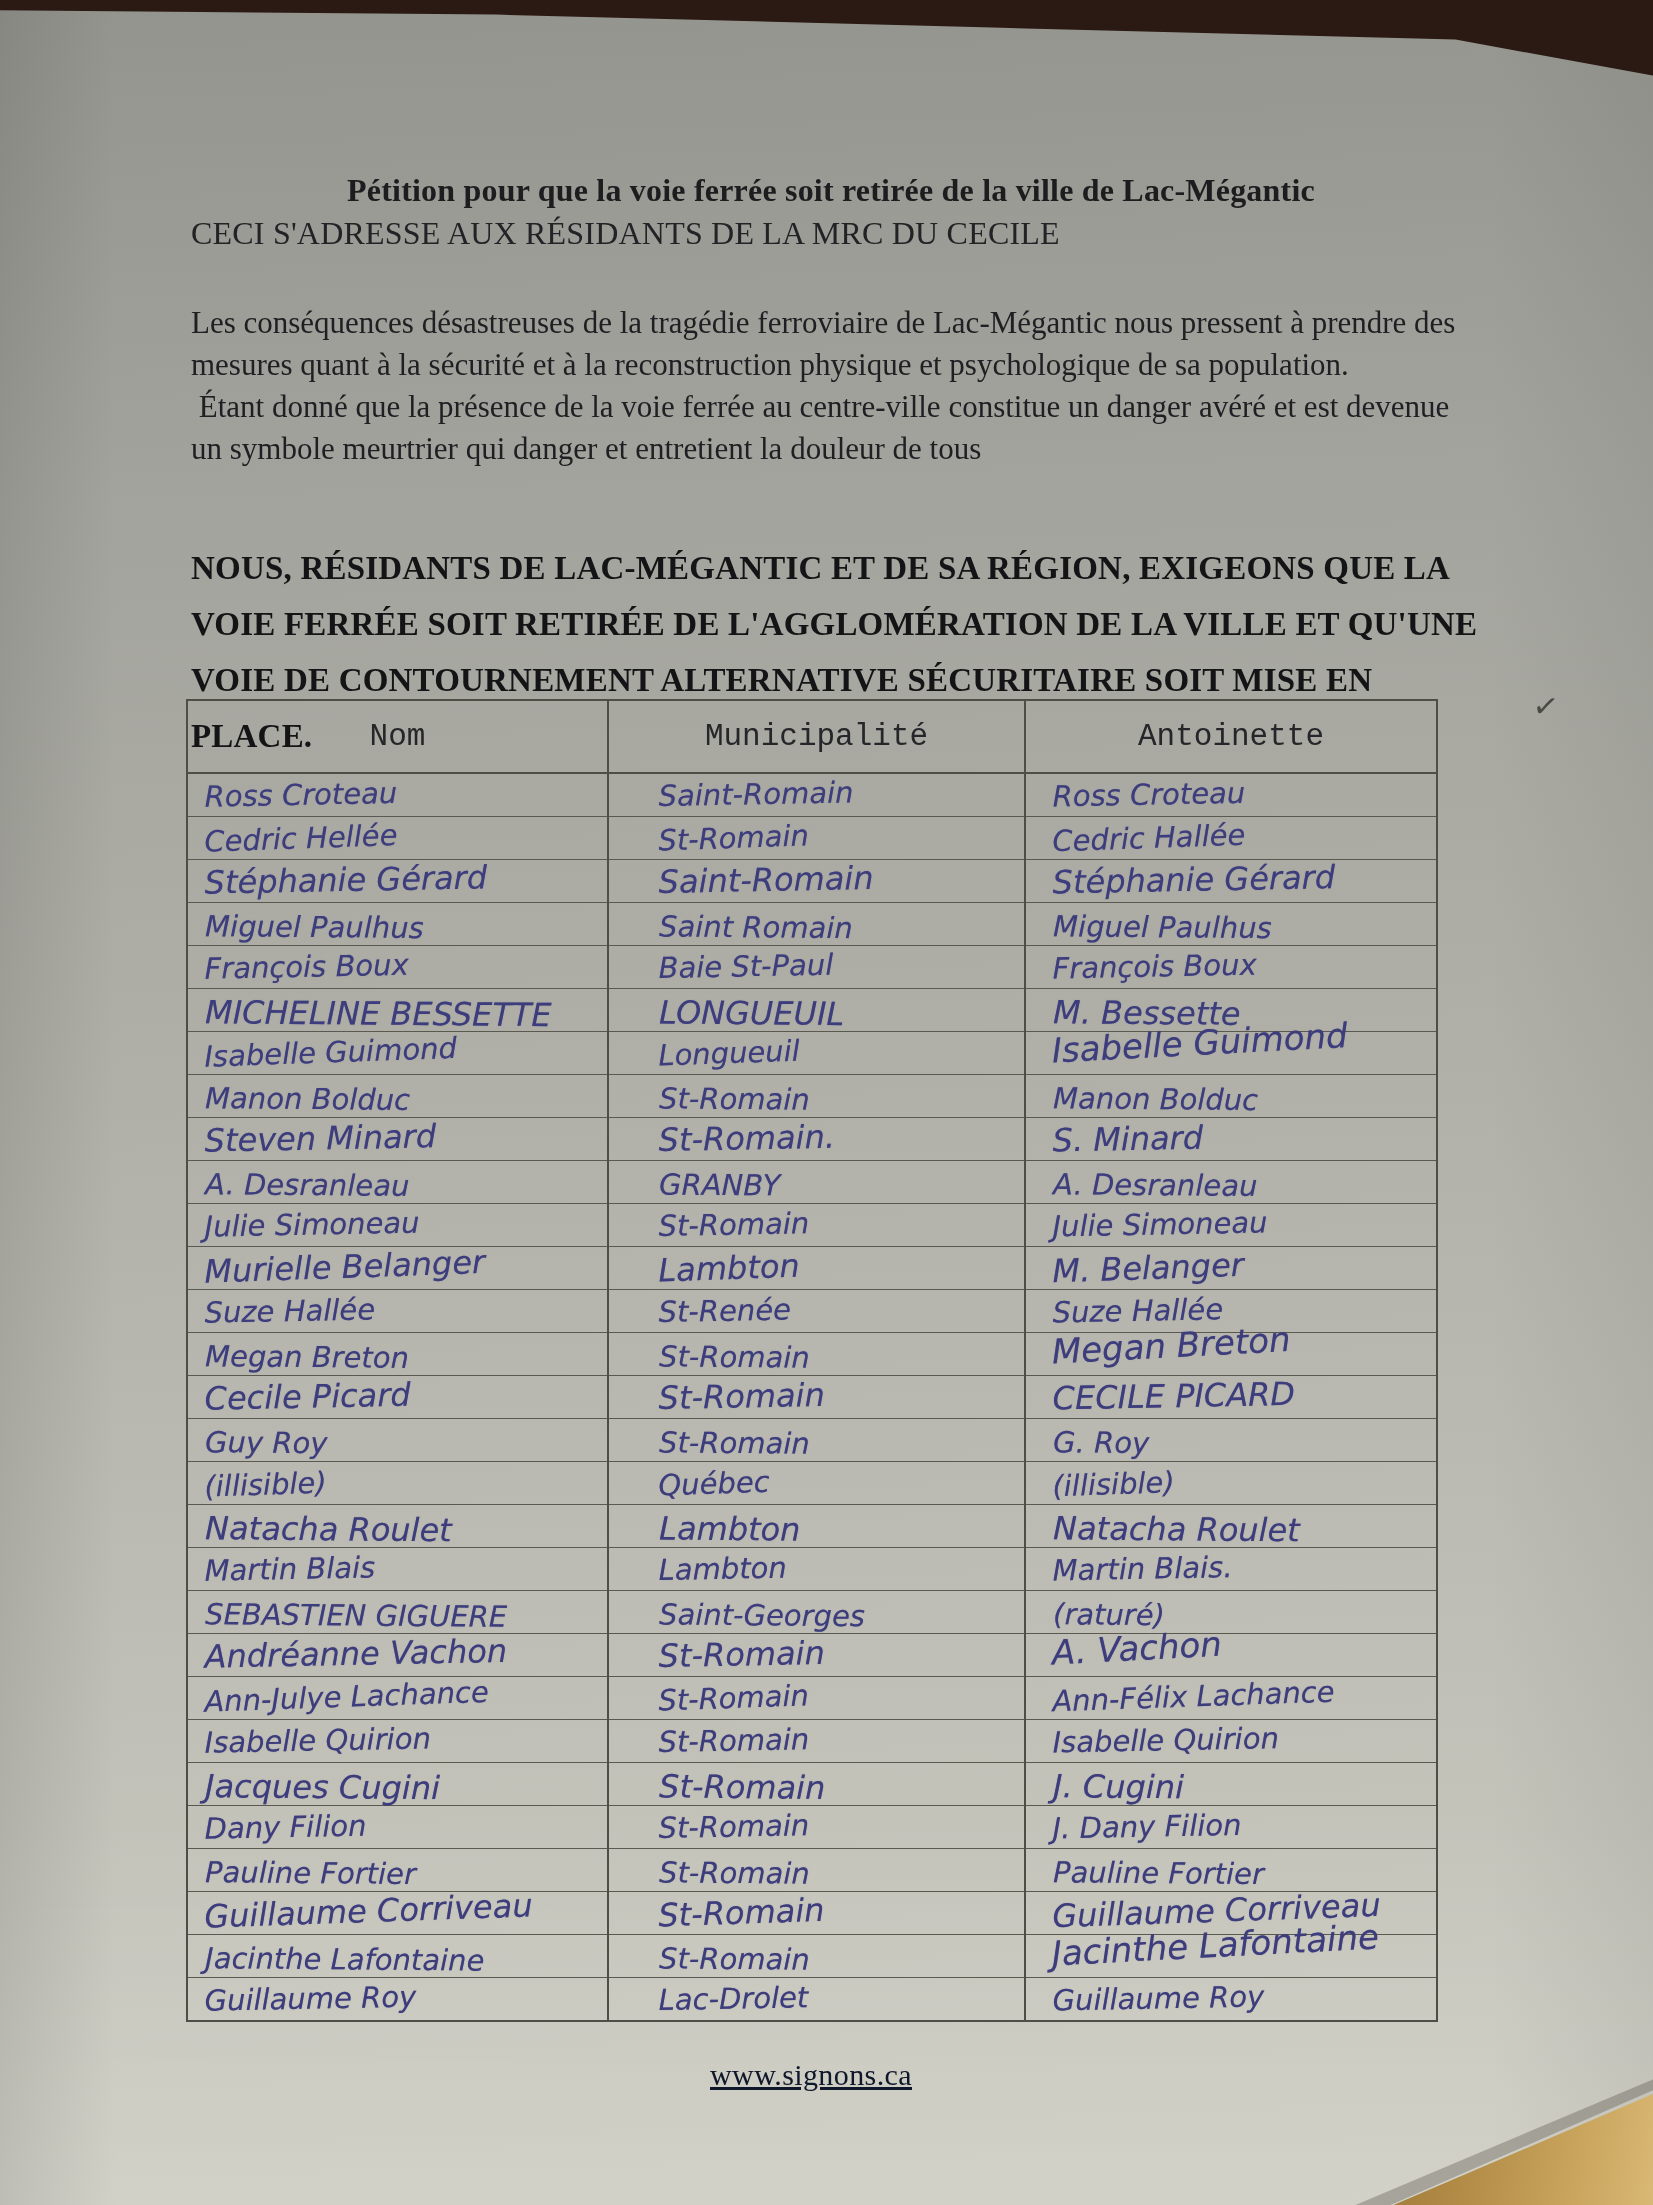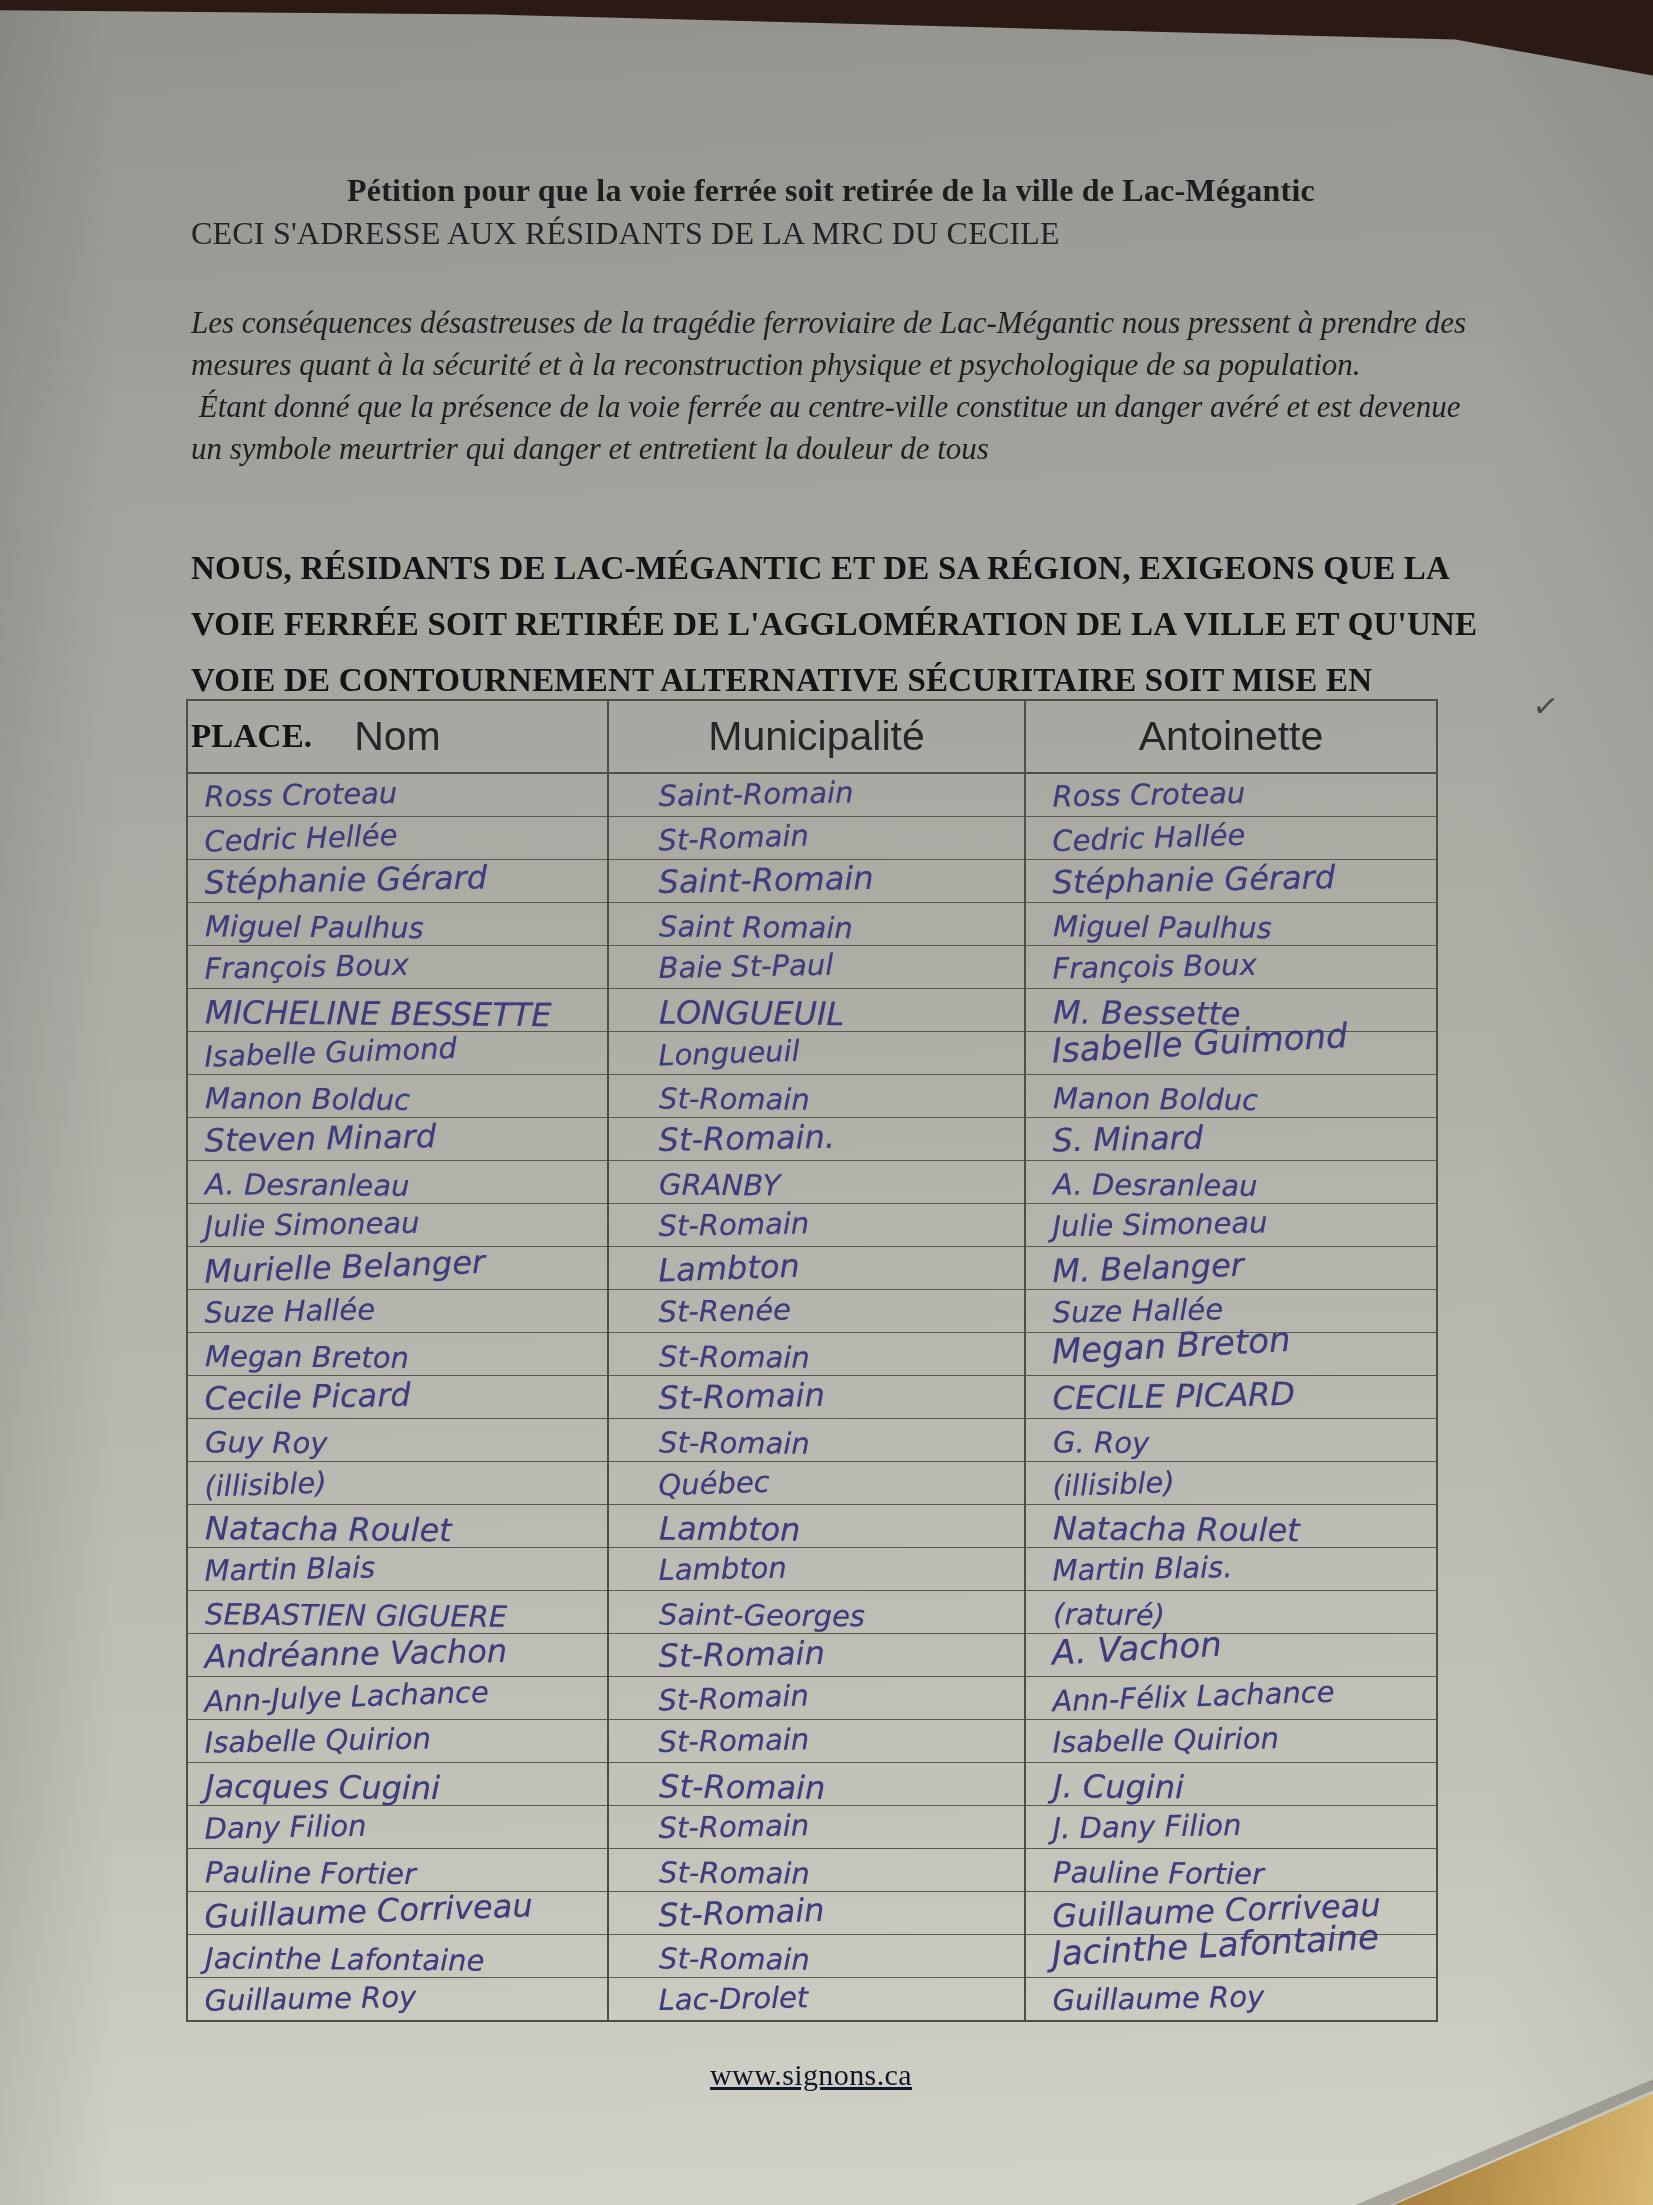--- a/index.html
+++ b/index.html
@@ -18,30 +18,30 @@
     clip-path:polygon(100% 100%,100% 32%,36% 100%);}
   .wood-shadow{position:absolute;right:0;bottom:0;width:439px;height:180px;
     background:rgba(40,30,20,.25);
     clip-path:polygon(100% 100%,100% 30%,32% 100%,40% 100%,100% 36%);}
 
   .title{position:absolute;top:172px;left:4px;width:1654px;text-align:center;
     font-weight:bold;font-size:32px;color:#1d1d20;letter-spacing:0.2px;}
   .subtitle{position:absolute;top:215px;left:191px;font-size:32px;color:#232327;letter-spacing:0.2px;}
   .body-text{position:absolute;top:302px;left:191px;width:1276px;
     font-size:31px;line-height:42px;color:#202024;}
-  .body-text p{margin:0;white-space:pre-wrap;font-style:italic;}
+  .body-text p{margin:0;white-space:pre-wrap;}
   .demand{position:absolute;top:540px;left:191px;width:1291px;
     font-weight:bold;font-size:33px;line-height:56px;color:#141417;letter-spacing:0.2px;}
 
   table.sig{position:absolute;top:699px;left:186px;width:1250px;
     border-collapse:collapse;table-layout:fixed;}
   table.sig col.c1{width:421px;} table.sig col.c2{width:417px;} table.sig col.c3{width:412px;}
-  table.sig th{height:69px;font-weight:normal;font-size:41px;color:#26262a;
+  table.sig th{height:69px;font-weight:normal;font-size:31px;color:#26262a;
     border:2.3px solid #4e4e47;text-align:center;vertical-align:middle;
-    font-family:Liberation Sans, sans-serif;}
+    font-family:Liberation Mono, monospace;}
   table.sig td{height:42px;border-bottom:1.6px solid #59594f;border-left:2.3px solid #4e4e47;
     border-right:2.3px solid #4e4e47;padding:0;vertical-align:bottom;overflow:visible;}
   table.sig{border:2.3px solid #4e4e47;}
 
   .hw{display:block;white-space:nowrap;font-family:"DejaVu Sans",sans-serif;
     font-style:italic;font-size:29px;line-height:38px;color:#3d3c7c;
     text-shadow:0 0 0.8px rgba(61,60,124,.55);transform-origin:left bottom;}
   td.nom .hw{padding-left:17px;}
   td.mun .hw{padding-left:50px;}
   td.sg  .hw{padding-left:27px;}

